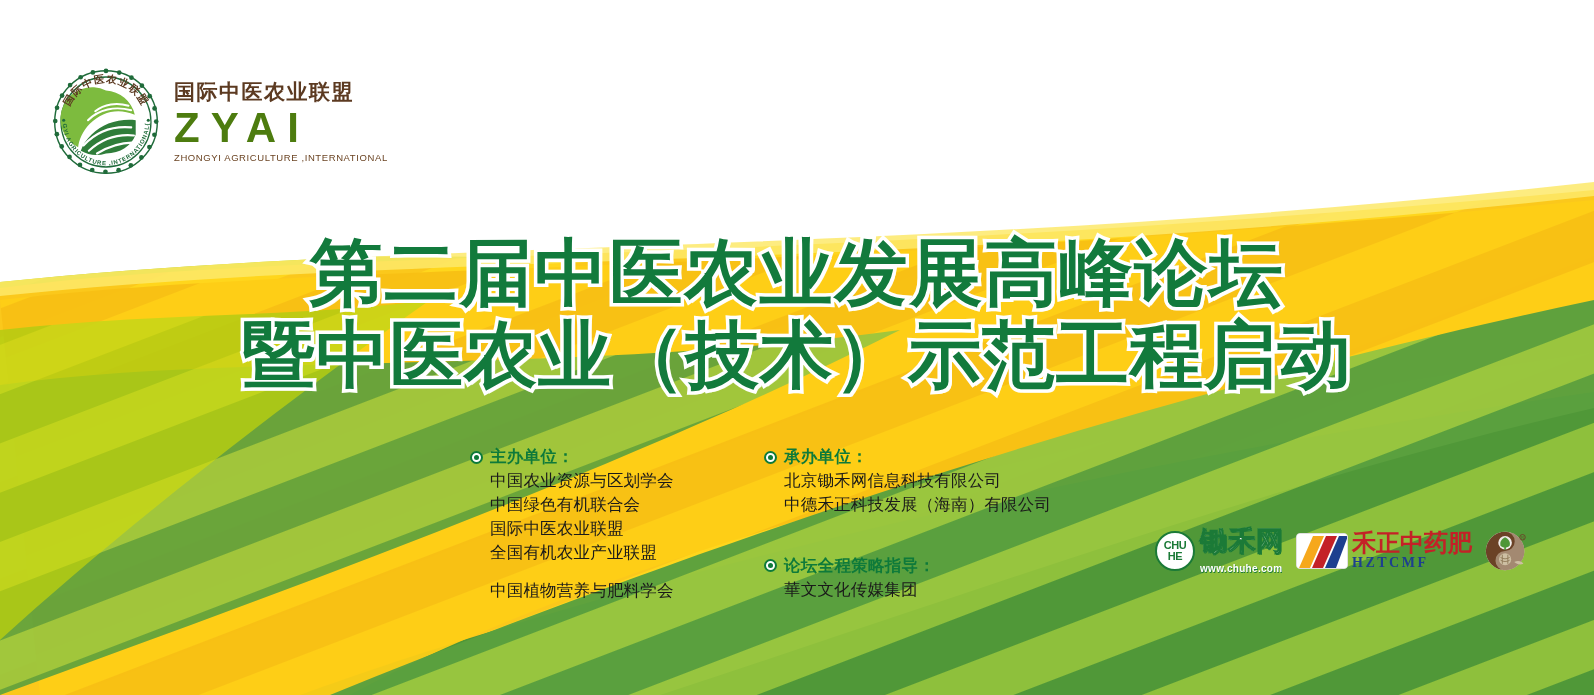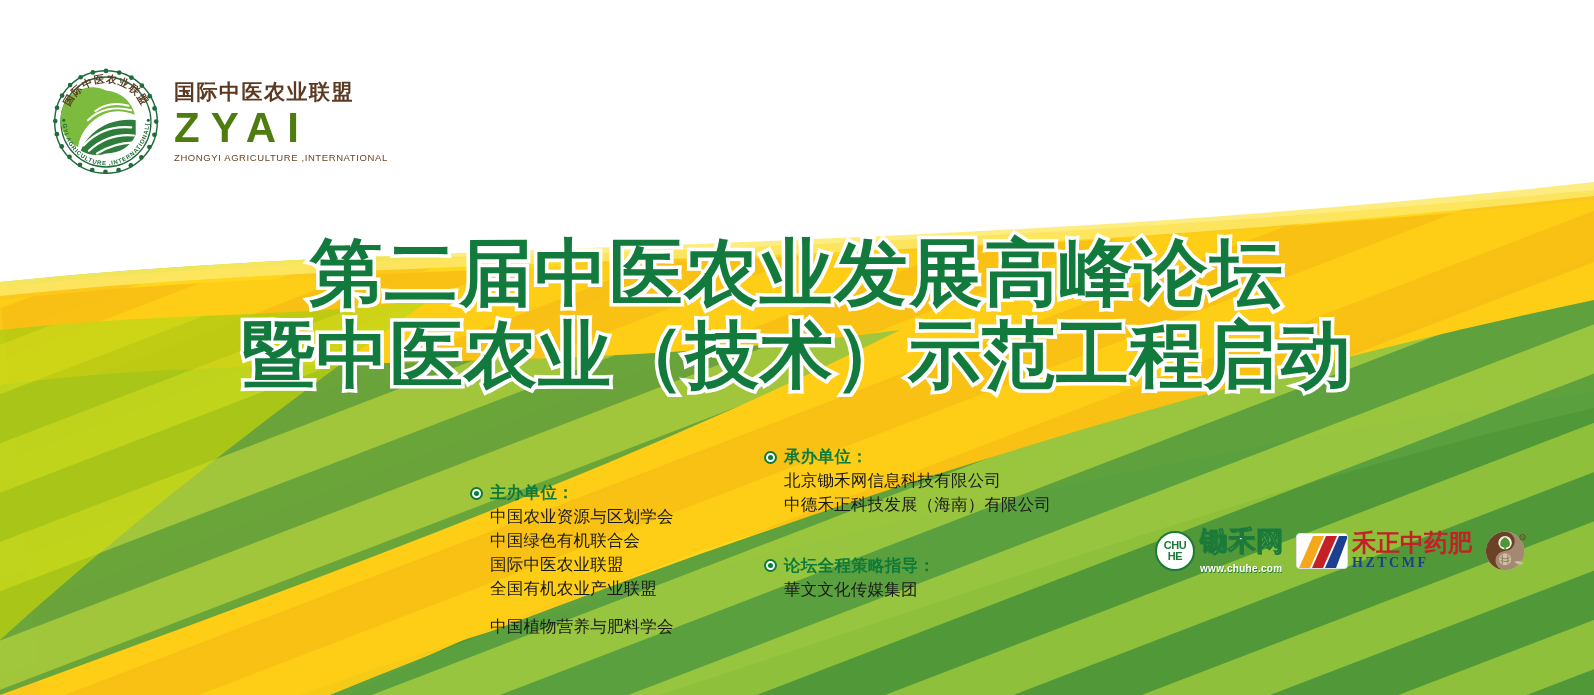--- a/index.html
+++ b/index.html
@@ -58,21 +58,21 @@
   }
   #title-line-1 { font-size: 73px; }
   #title-line-2 { font-size: 73px; letter-spacing: 1px; }
 
   
   #info {
     position: absolute; left: 470px; top: 446px;
     display: flex; gap: 24px;
   }
   .info-col { display: flex; flex-direction: column; }
-  #col-left  { width: 270px; margin-top: 36px; }
+  #col-left  { width: 270px; }
   #col-right { width: 300px; }
   .info-group { margin-bottom: 0px; }
   .group-head {
     display: flex; align-items: center; gap: 7px;
     margin-bottom: 1px;
   }
   .bullet {
     width: 13px; height: 13px; flex: 0 0 13px;
     border-radius: 50%;
     border: 2px solid #0e7a3a;

